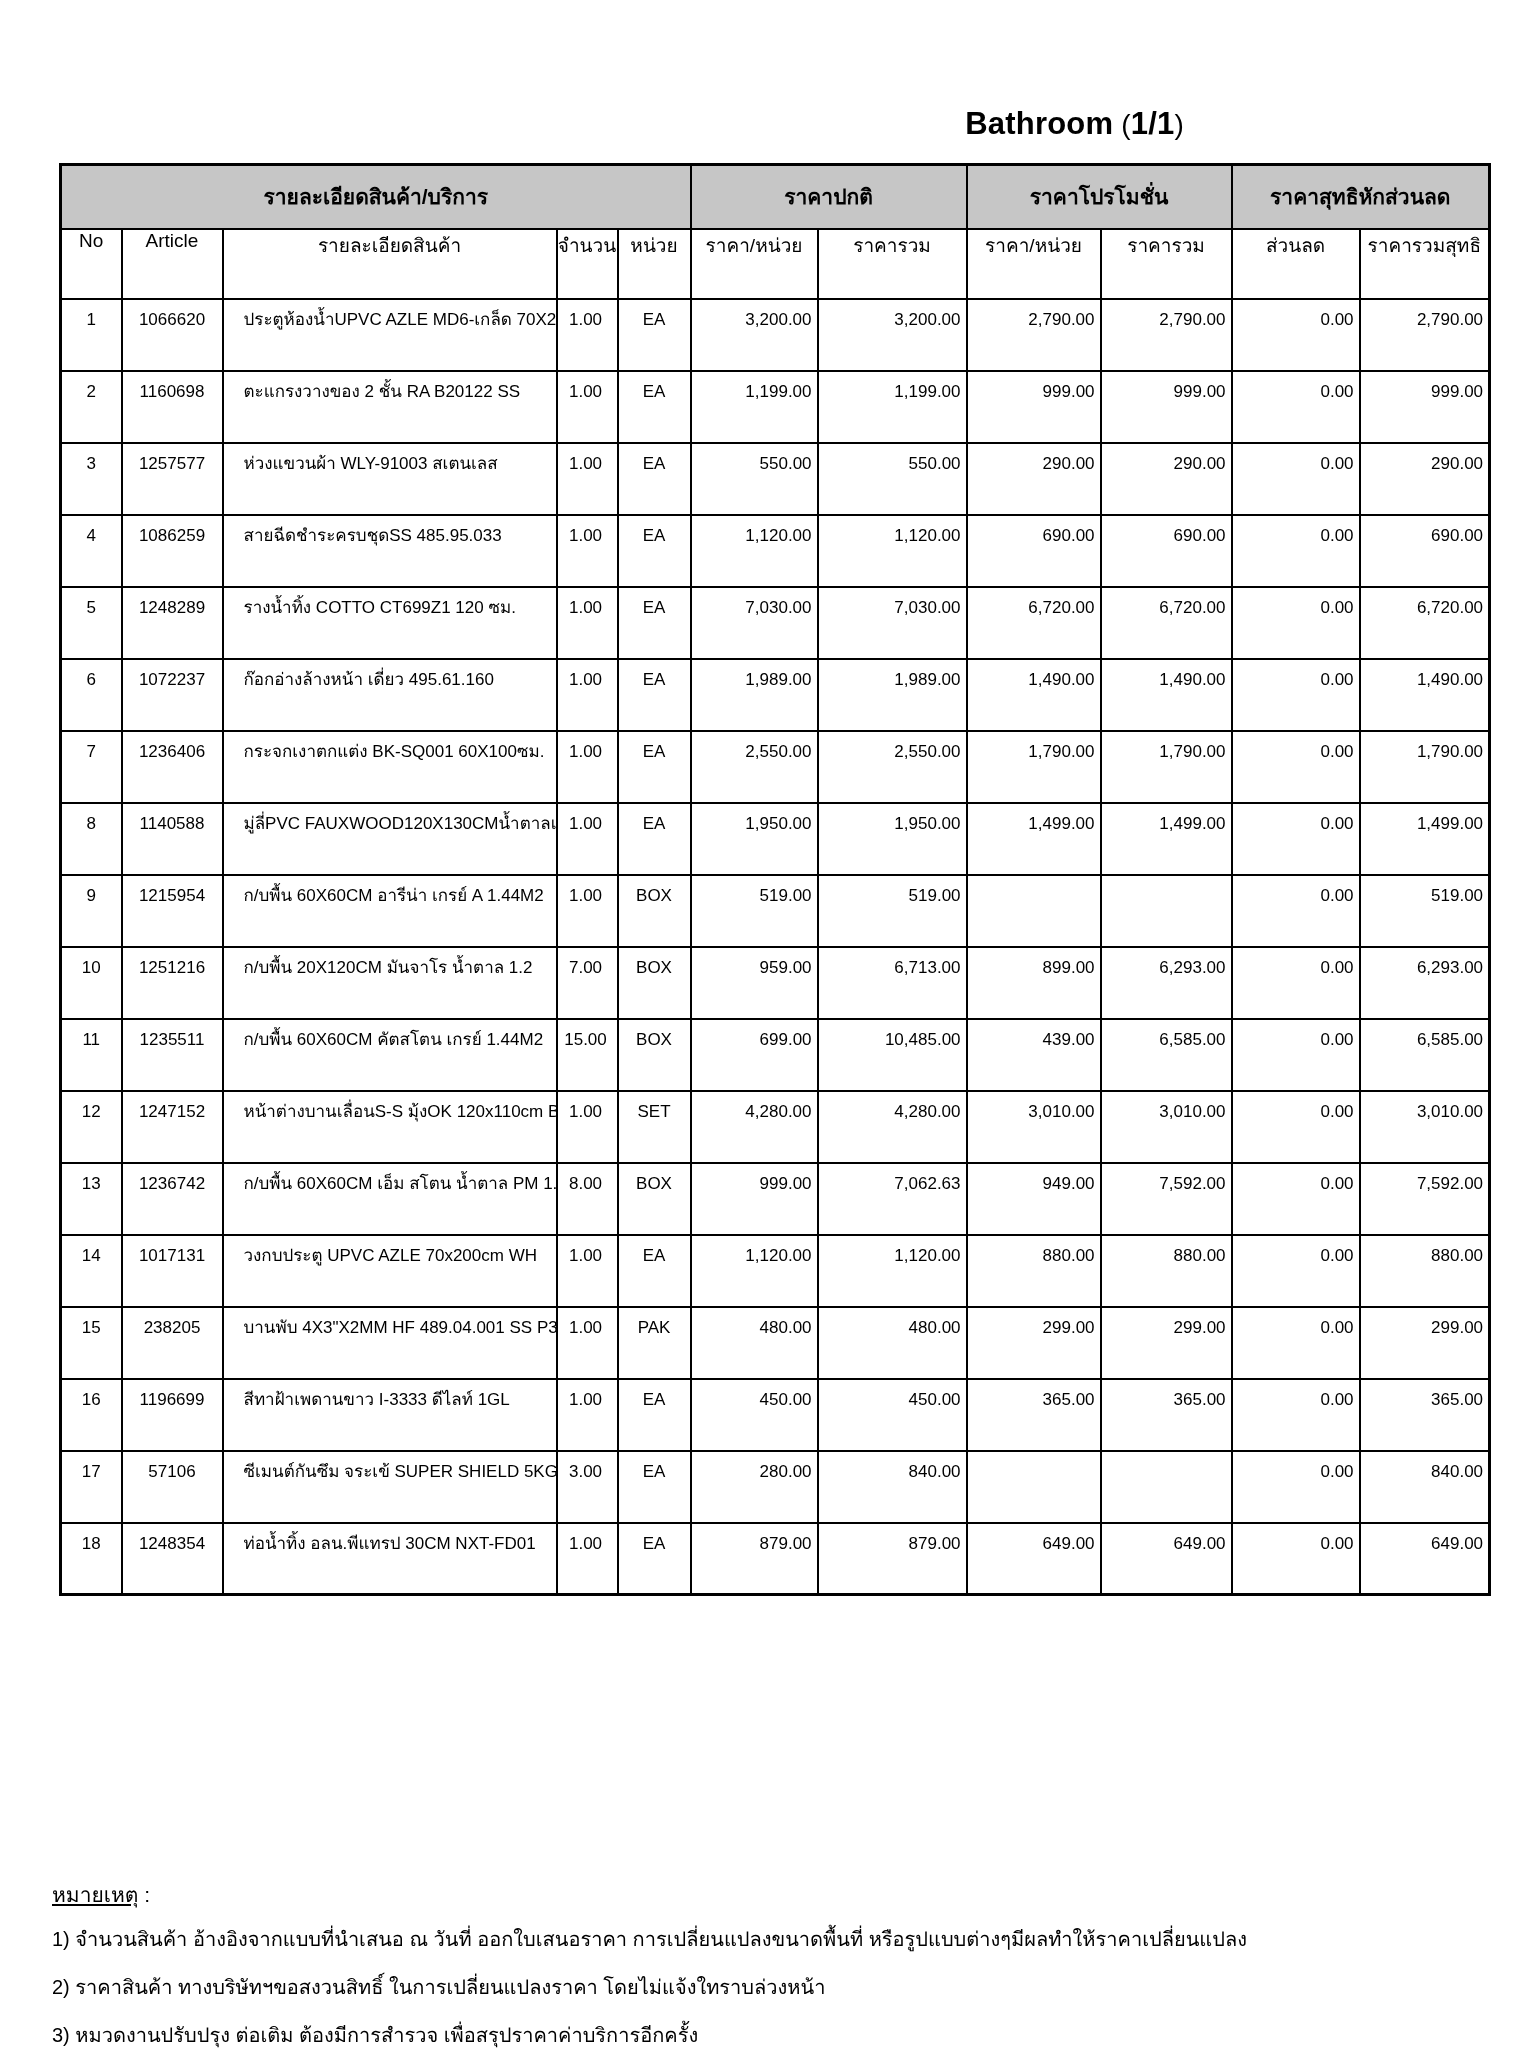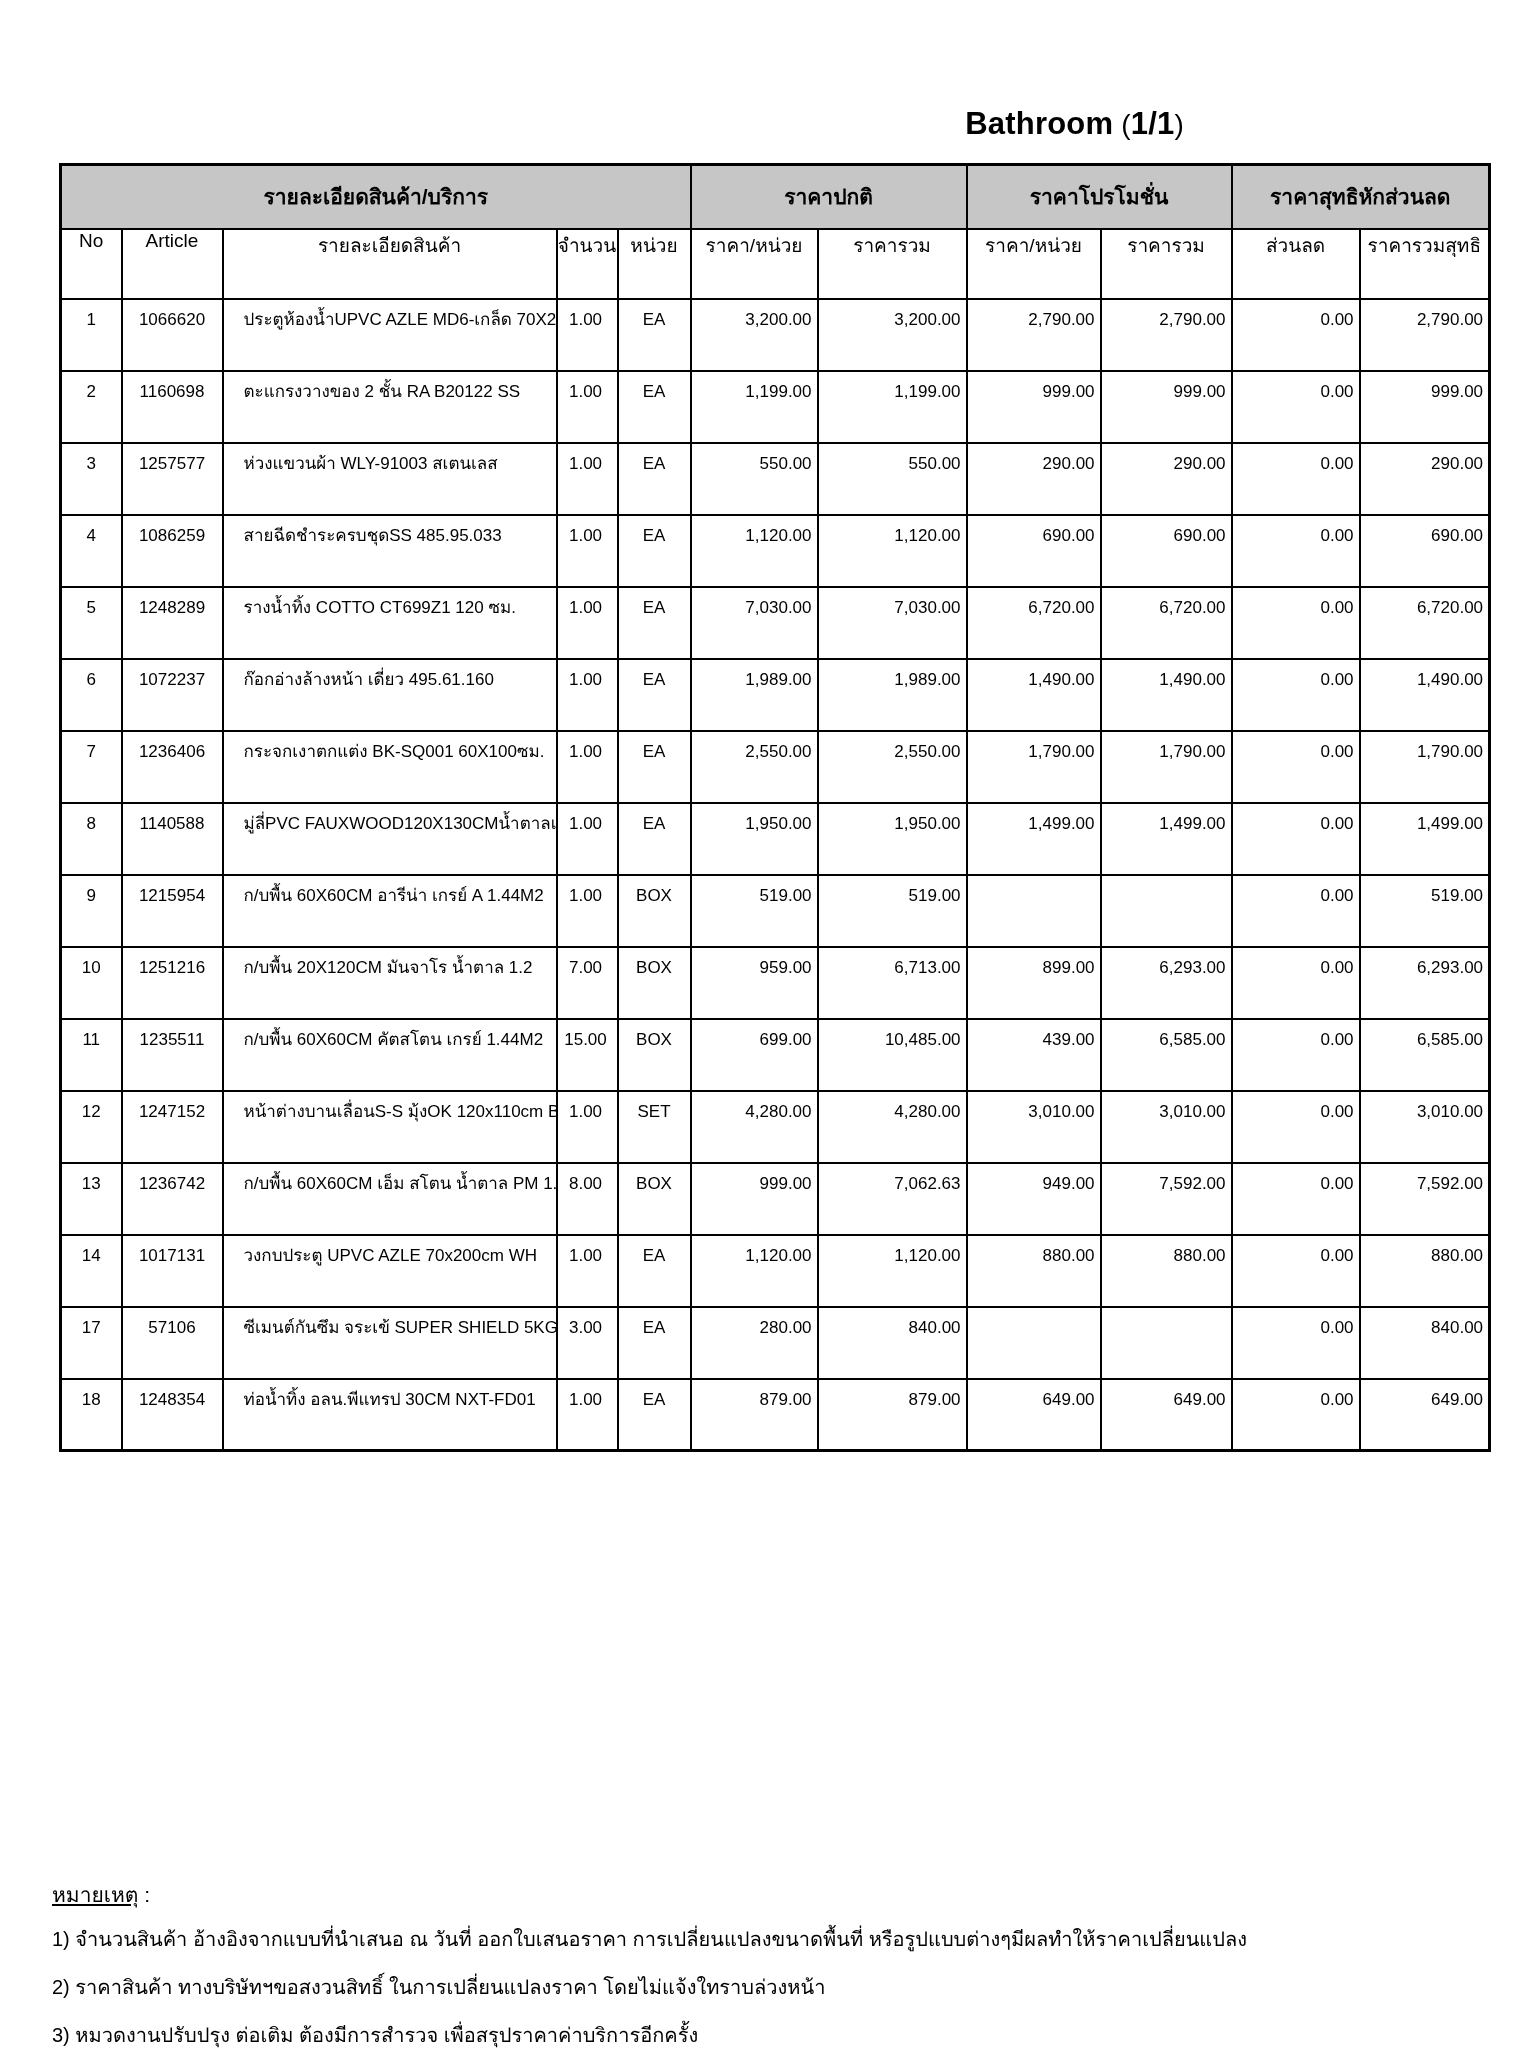--- a/index.html
+++ b/index.html
@@ -298,20 +298,46 @@
           <td class="c3">1.00</td>
           <td class="c4">EA</td>
           <td class="c5">1,120.00</td>
           <td class="c6">1,120.00</td>
           <td class="c7">880.00</td>
           <td class="c8">880.00</td>
           <td class="c9">0.00</td>
           <td class="c10">880.00</td>
         </tr>
         <tr>
+          <td class="c0">15</td>
+          <td class="c1">238205</td>
+          <td class="c2">บานพับ 4X3"X2MM HF 489.04.001 SS P3</td>
+          <td class="c3">1.00</td>
+          <td class="c4">PAK</td>
+          <td class="c5">480.00</td>
+          <td class="c6">480.00</td>
+          <td class="c7">299.00</td>
+          <td class="c8">299.00</td>
+          <td class="c9">0.00</td>
+          <td class="c10">299.00</td>
+        </tr>
+        <tr>
+          <td class="c0">16</td>
+          <td class="c1">1196699</td>
+          <td class="c2">สีทาฝ้าเพดานขาว I-3333 ดีไลท์ 1GL</td>
+          <td class="c3">1.00</td>
+          <td class="c4">EA</td>
+          <td class="c5">450.00</td>
+          <td class="c6">450.00</td>
+          <td class="c7">365.00</td>
+          <td class="c8">365.00</td>
+          <td class="c9">0.00</td>
+          <td class="c10">365.00</td>
+        </tr>
+        <tr>
           <td class="c0">17</td>
           <td class="c1">57106</td>
           <td class="c2">ซีเมนต์กันซึม จระเข้ SUPER SHIELD 5KG</td>
           <td class="c3">3.00</td>
           <td class="c4">EA</td>
           <td class="c5">280.00</td>
           <td class="c6">840.00</td>
           <td class="c7"></td>
           <td class="c8"></td>
           <td class="c9">0.00</td>

